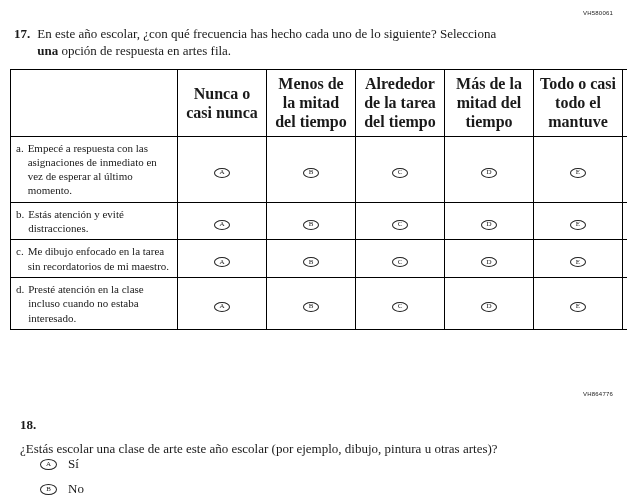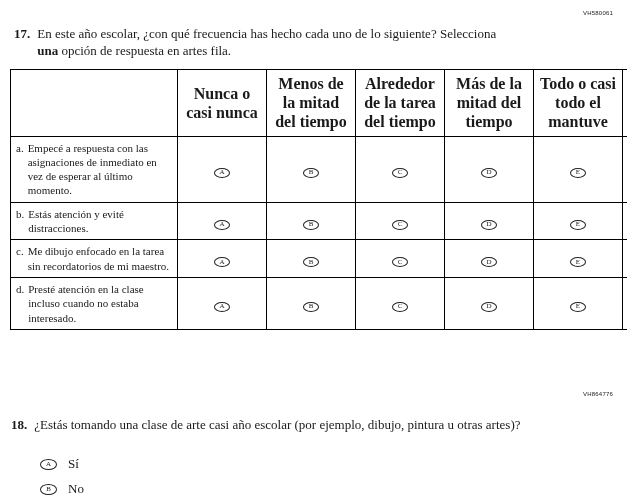--- a/index.html
+++ b/index.html
@@ -23,21 +23,21 @@
   .code-mid { top: 391px; right: 14px; }
 
   .question-block {
     position: absolute;
     display: flex;
     gap: 7px;
     font-size: 13px;
     line-height: 1.28;
   }
   .q17-block { left: 14px; top: 26px; width: 520px; }
-  .q18-block { left: 11px; top: 417px; width: 560px; }
+  .q18-block { left: 20px; top: 417px; width: 560px; flex-direction: column; }
   .q-num { font-weight: bold; white-space: nowrap; }
   .q-text { width: 482px; }
   .q18-block .q-text { width: 528px; }
   .bold-word { font-weight: bold; }
 
   table.matrix {
     position: absolute;
     left: 10px;
     top: 69px;
     border-collapse: collapse;
@@ -192,21 +192,21 @@
         <td class="bubble-cell"><span class="oval">E</span></td>
         <td class="code-cell">VH580064</td>
       </tr>
     </tbody>
   </table>
 
   <div class="form-code code-mid">VH864776</div>
 
   <div class="question-block q18-block">
     <span class="q-num">18.</span>
-    <div class="q-text">¿Estás tomando una clase de arte casi año escolar (por ejemplo, dibujo, pintura u otras artes)?</div>
+    <div class="q-text">¿Estás escolar una clase de arte este año escolar (por ejemplo, dibujo, pintura u otras artes)?</div>
   </div>
 
   <div class="options">
     <div class="option-row">
       <span class="oval">A</span>
       <span>Sí</span>
     </div>
     <div class="option-row">
       <span class="oval">B</span>
       <span>No</span>

